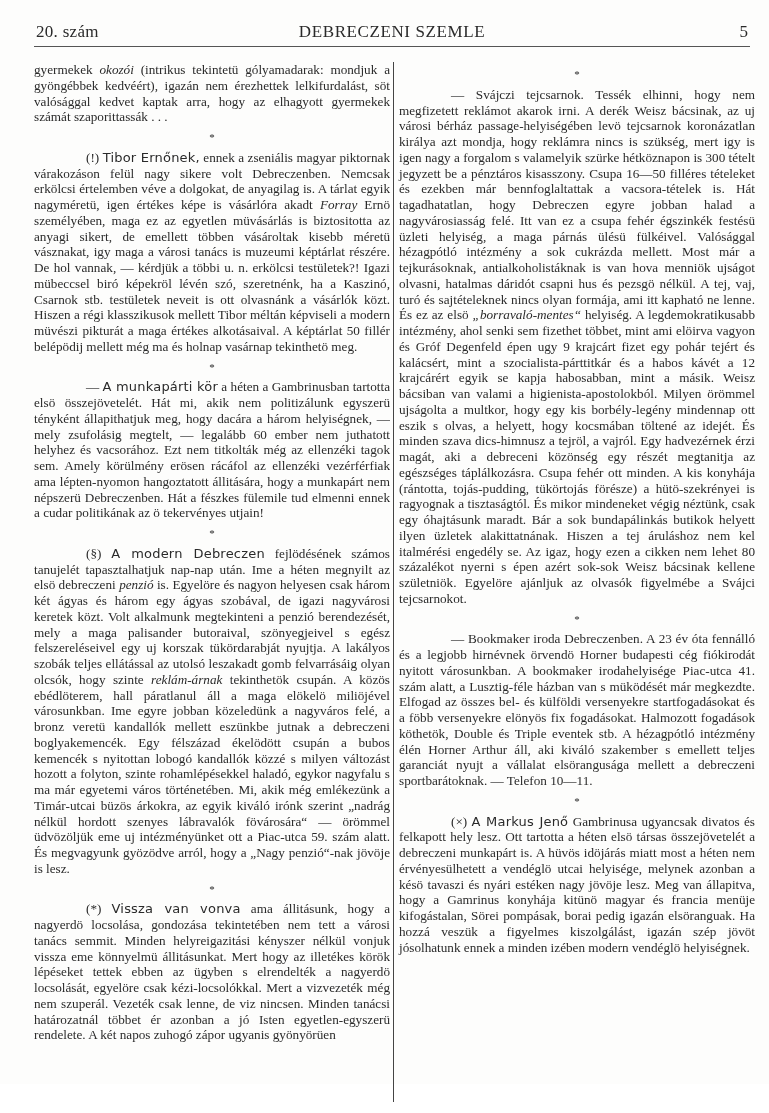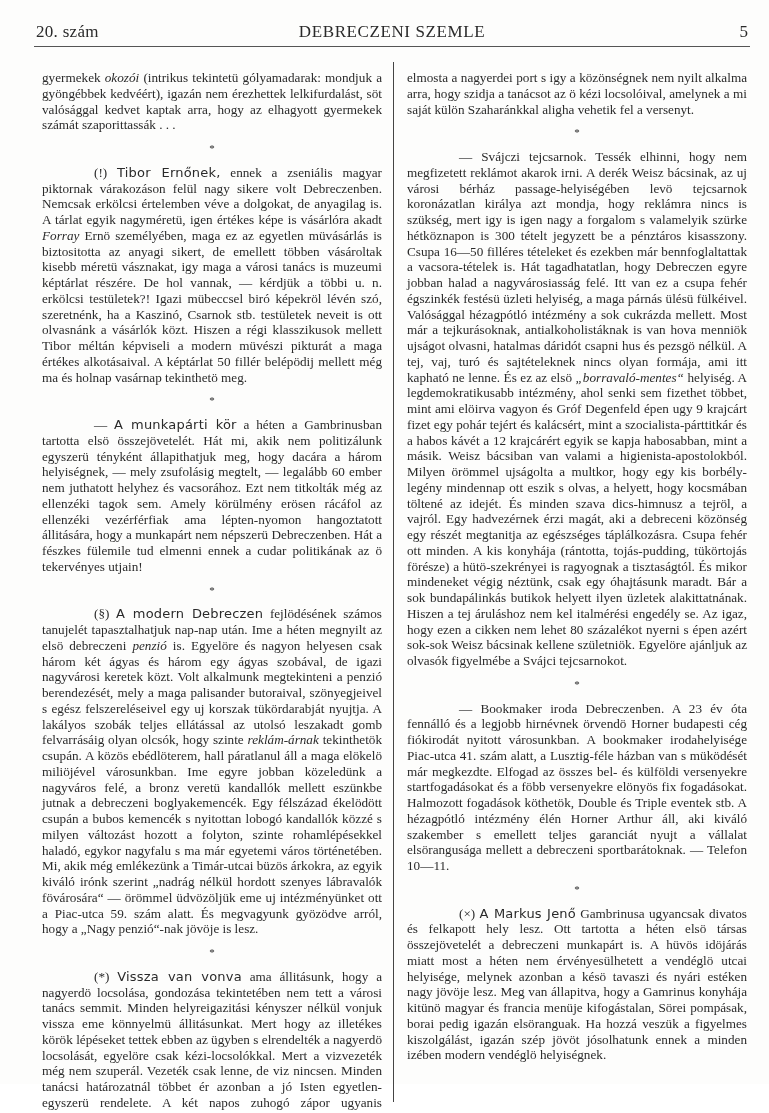--- a/index.html
+++ b/index.html
@@ -19,21 +19,21 @@
     .header .pg { position: absolute; right: 2px; top: 2px; font-size: 17px; }
     .col {
       position: absolute; top: 62px; width: 356px;
       font-family: "Liberation Serif", serif;
       font-size: 13.2px; line-height: 15.75px;
       text-align: justify; hyphens: manual;
     }
     .col.left { left: 34px; }
     .col.right { left: 399px; }
     .divider { position: absolute; left: 393px; top: 62px; width: 1px; height: 1040px; background: #444; }
-    .col p { margin: 8px; text-indent: 0; }
+    .col p { margin: 0; text-indent: 0; }
     .col p.ind { text-indent: 52px; }
     .star { text-align: center; font-size: 11px; line-height: 15.75px; margin: 5px 0 4px 0; }
     b.head { font-family: "DejaVu Sans", sans-serif; font-weight: normal; font-size: 13px; letter-spacing: 0.2px; }
     b.headserif { font-family: "Liberation Serif", serif; font-weight: normal; }
     i { font-style: italic; }
   </style>
 </head>
 <body>
 
 <div class="page">
@@ -60,21 +60,20 @@
     <p class="ind"><span>(§) </span><b class="head">A modern Debreczen</b><span> fejlödésének számos tanujelét tapasztalhatjuk nap-nap után. Ime a héten megnyilt az elsö debreczeni </span><i>penzió</i><span> is. Egyelöre és nagyon helyesen csak három két ágyas és három egy ágyas szobával, de igazi nagyvárosi keretek közt. Volt alkalmunk megtekinteni a penzió berendezését, mely a maga palisander butoraival, szönyegjeivel s egész felszereléseivel egy uj korszak tükördarabját nyujtja. A lakályos szobák teljes ellátással az utolsó leszakadt gomb felvarrásáig olyan olcsók, hogy szinte </span><i>reklám-árnak</i><span> tekinthetök csupán. A közös ebédlöterem, hall páratlanul áll a maga elökelö miliöjével városunkban. Ime egyre jobban közeledünk a nagyváros felé, a bronz veretü kandallók mellett eszünkbe jutnak a debreczeni boglyakemencék. Egy félszázad ékelödött csupán a bubos kemencék s nyitottan lobogó kandallók közzé s milyen változást hozott a folyton, szinte rohamlépésekkel haladó, egykor nagyfalu s ma már egyetemi város történetében. Mi, akik még emlékezünk a Timár-utcai büzös árkokra, az egyik kiváló irónk szerint „nadrág nélkül hordott szenyes lábravalók fövárosára“ — örömmel üdvözöljük eme uj intézményünket ott a Piac-utca 59. szám alatt. És megvagyunk gyözödve arról, hogy a „Nagy penzió“-nak jövöje is lesz.</span></p>
 
     <div class="star">*</div>
 
     <p class="ind"><span>(*) </span><b class="head">Vissza van vonva</b><span> ama állitásunk, hogy a nagyerdö locsolása, gondozása tekintetében nem tett a városi tanács semmit. Minden helyreigazitási kényszer nélkül vonjuk vissza eme könnyelmü állitásunkat. Mert hogy az illetékes körök lépéseket tettek ebben az ügyben s elrendelték a nagyerdö locsolását, egyelöre csak kézi-locsolókkal. Mert a vizvezeték még nem szuperál. Vezeték csak lenne, de viz nincsen. Minden tanácsi határozatnál többet ér azonban a jó Isten egyetlen-egyszerü rendelete. A két napos zuhogó zápor ugyanis gyönyörüen</span></p>
   </div>
 
   <div class="divider"></div>
 
   <div class="col right">
-    <p><span>elmosta a nagyerdei port s igy a közönségnek nem nyilt alkalma arra, hogy szidja a tanácsot az ö kézi locsolóival, amelynek a mi saját külön Szaharánkkal aligha vehetik fel a versenyt.</span></p>
 
     <div class="star">*</div>
 
     <p class="ind"><span>— </span><b class="headserif">Svájczi tejcsarnok.</b><span> Tessék elhinni, hogy nem megfizetett reklámot akarok irni. A derék Weisz bácsinak, az uj városi bérház passage-helyiségében levö tejcsarnok koronázatlan királya azt mondja, hogy reklámra nincs is szükség, mert igy is igen nagy a forgalom s valamelyik szürke hétköznapon is 300 tételt jegyzett be a pénztáros kisasszony. Csupa 16—50 filléres tételeket és ezekben már bennfoglaltattak a vacsora-tételek is. Hát tagadhatatlan, hogy Debreczen egyre jobban halad a nagyvárosiasság felé. Itt van ez a csupa fehér égszinkék festésü üzleti helyiség, a maga párnás ülésü fülkéivel. Valósággal hézagpótló intézmény a sok cukrázda mellett. Most már a tejkurásoknak, antialkoholistáknak is van hova menniök ujságot olvasni, hatalmas dáridót csapni hus és pezsgö nélkül. A tej, vaj, turó és sajtételeknek nincs olyan formája, ami itt kapható ne lenne. És ez az elsö </span><i>„borravaló-mentes“</i><span> helyiség. A legdemokratikusabb intézmény, ahol senki sem fizethet többet, mint ami elöirva vagyon és Gróf Degenfeld épen ugy 9 krajcárt fizet egy pohár tejért és kalácsért, mint a szocialista-párttitkár és a habos kávét a 12 krajcárért egyik se kapja habosabban, mint a másik. Weisz bácsiban van valami a higienista-apostolokból. Milyen örömmel ujságolta a multkor, hogy egy kis borbély-legény mindennap ott eszik s olvas, a helyett, hogy kocsmában töltené az idejét. És minden szava dics-himnusz a tejröl, a vajról. Egy hadvezérnek érzi magát, aki a debreceni közönség egy részét megtanitja az egészséges táplálkozásra. Csupa fehér ott minden. A kis konyhája (rántotta, tojás-pudding, tükörtojás förésze) a hütö-szekrényei is ragyognak a tisztaságtól. És mikor mindeneket végig néztünk, csak egy óhajtásunk maradt. Bár a sok bundapálinkás butikok helyett ilyen üzletek alakittatnának. Hiszen a tej áruláshoz nem kel italmérési engedély se. Az igaz, hogy ezen a cikken nem lehet 80 százalékot nyerni s épen azért sok-sok Weisz bácsinak kellene születniök. Egyelöre ajánljuk az olvasók figyelmébe a Svájci tejcsarnokot.</span></p>
 
     <div class="star">*</div>
 
     <p class="ind"><span>— </span><b class="headserif">Bookmaker iroda Debreczenben.</b><span> A 23 év óta fennálló és a legjobb hirnévnek örvendö Horner budapesti cég fiókirodát nyitott városunkban. A bookmaker irodahelyisége Piac-utca 41. szám alatt, a Lusztig-féle házban van s müködését már megkezdte. Elfogad az összes bel- és külföldi versenyekre startfogadásokat és a föbb versenyekre elönyös fix fogadásokat. Halmozott fogadások köthetök, Double és Triple eventek stb. A hézagpótló intézmény élén Horner Arthur áll, aki kiváló szakember s emellett teljes garanciát nyujt a vállalat elsörangusága mellett a debreczeni sportbarátoknak. — Telefon 10—11.</span></p>
 
     <div class="star">*</div>

